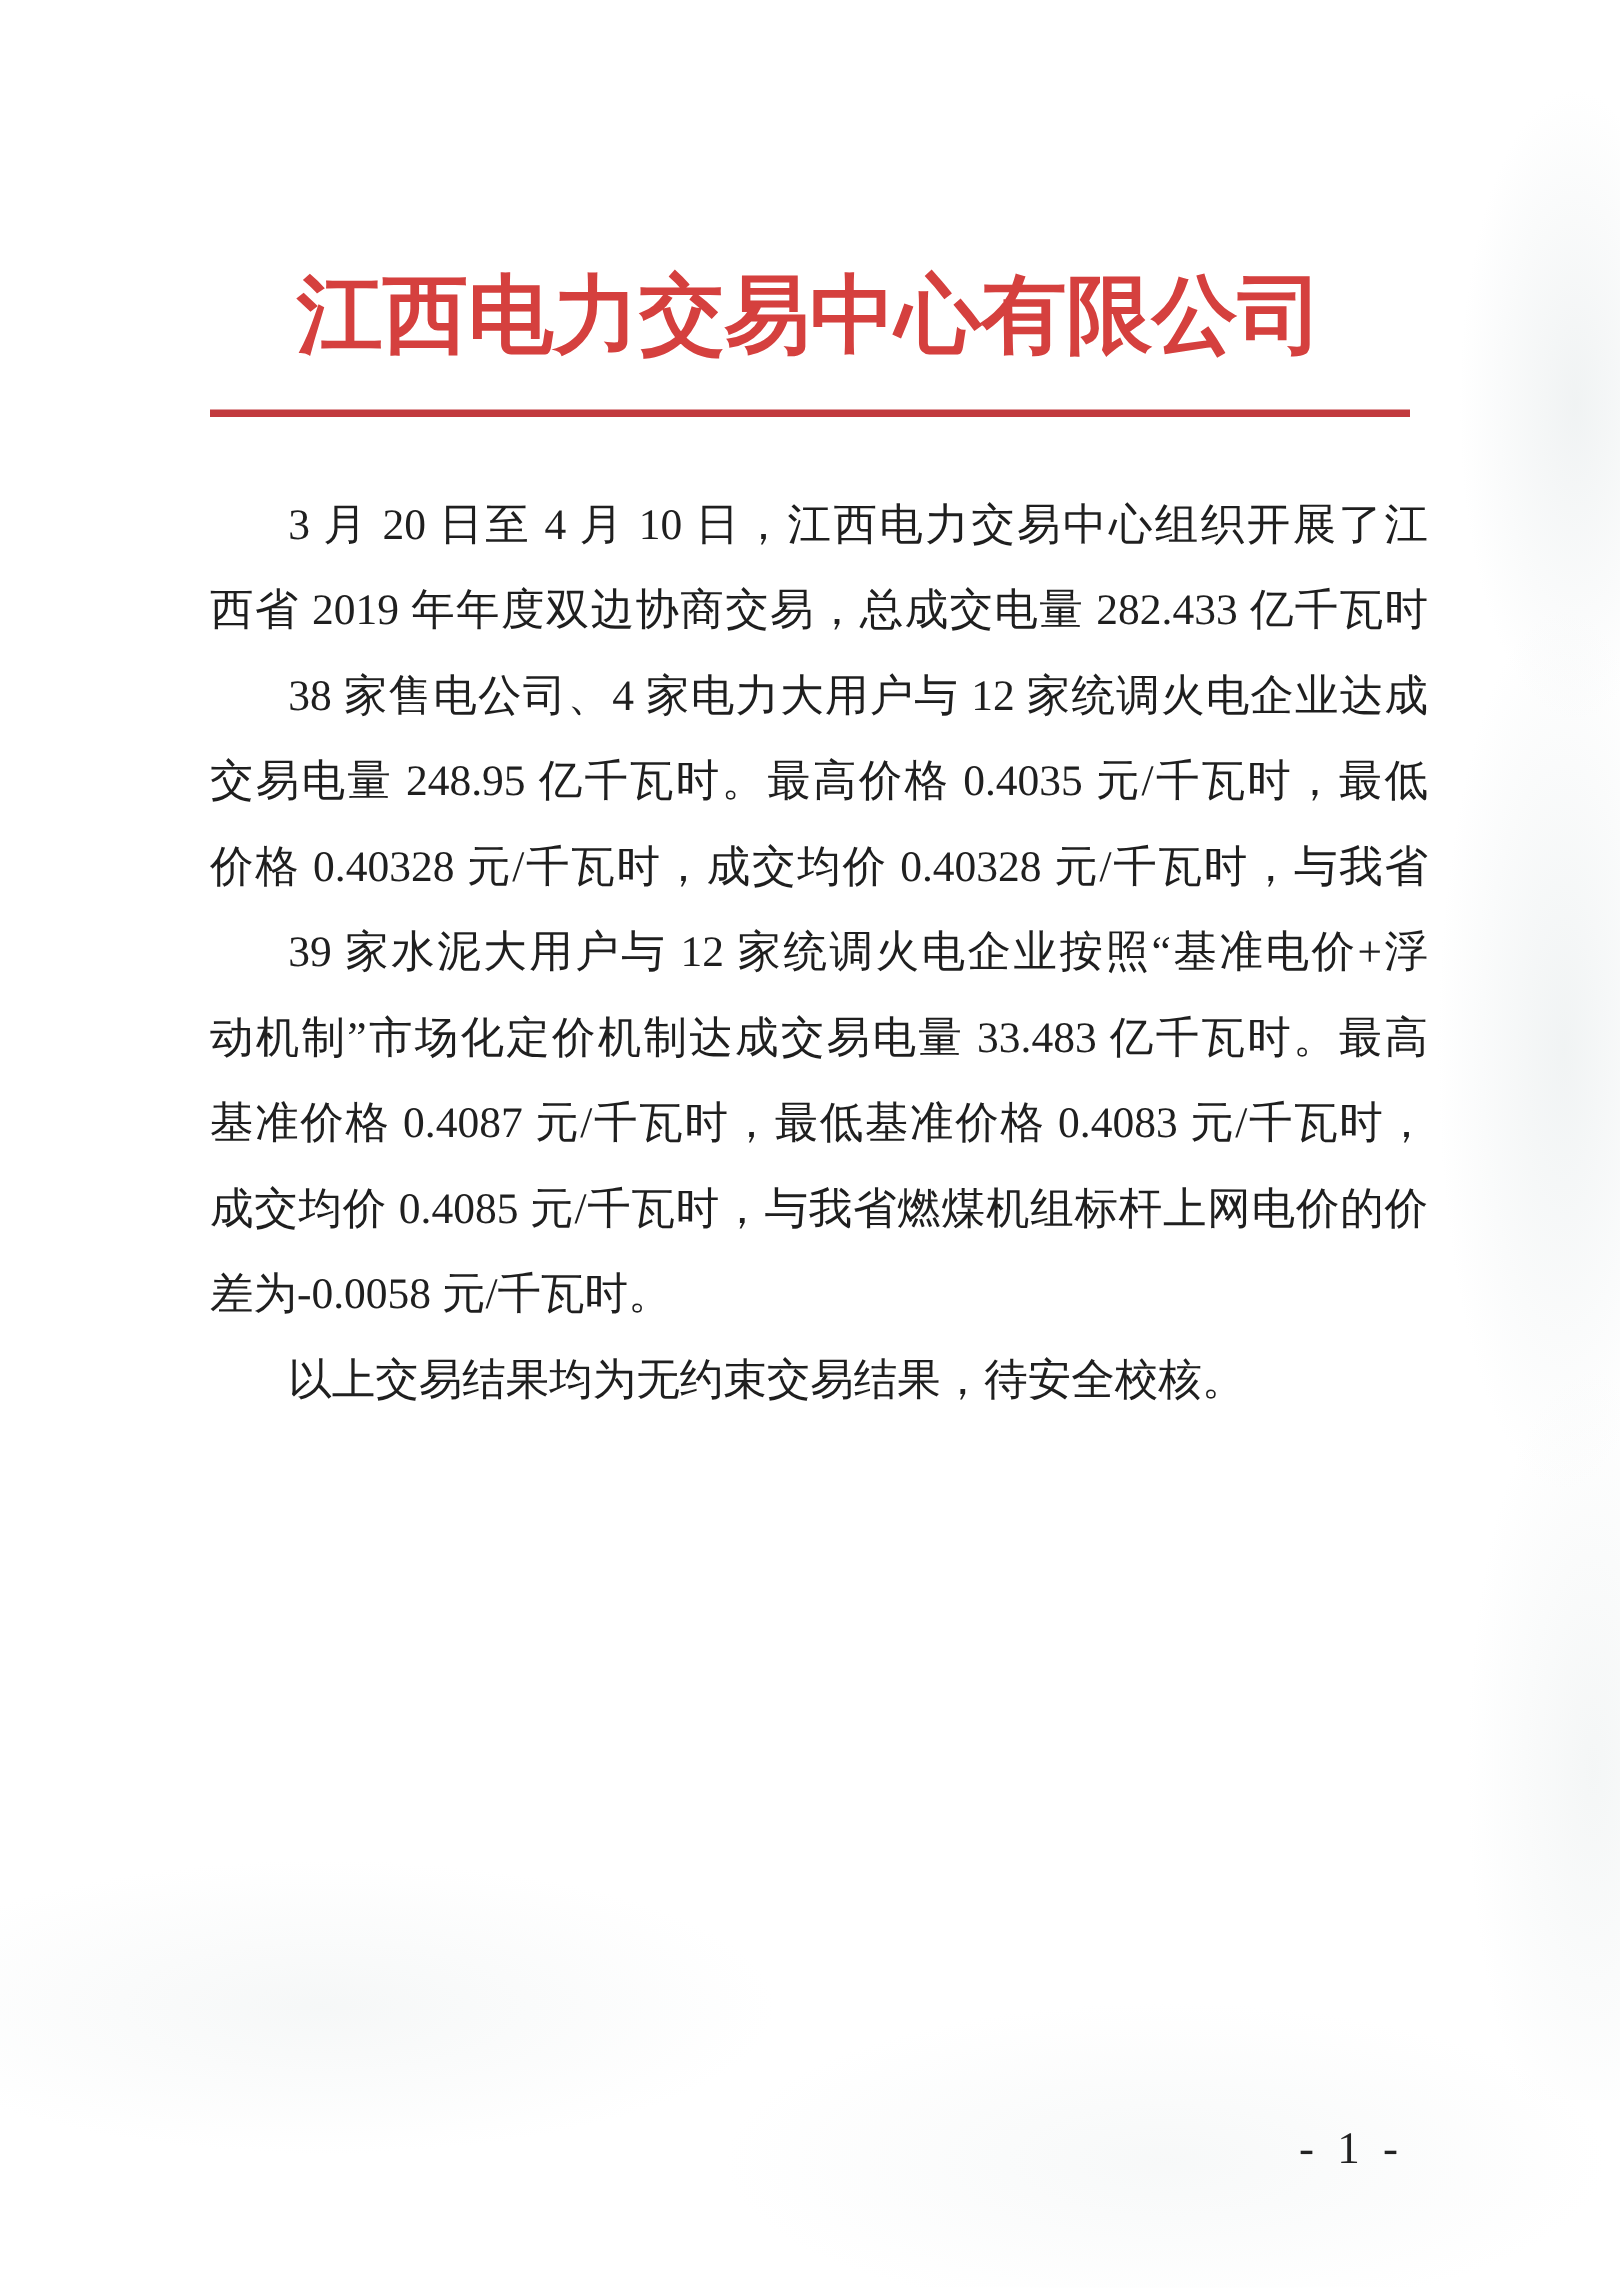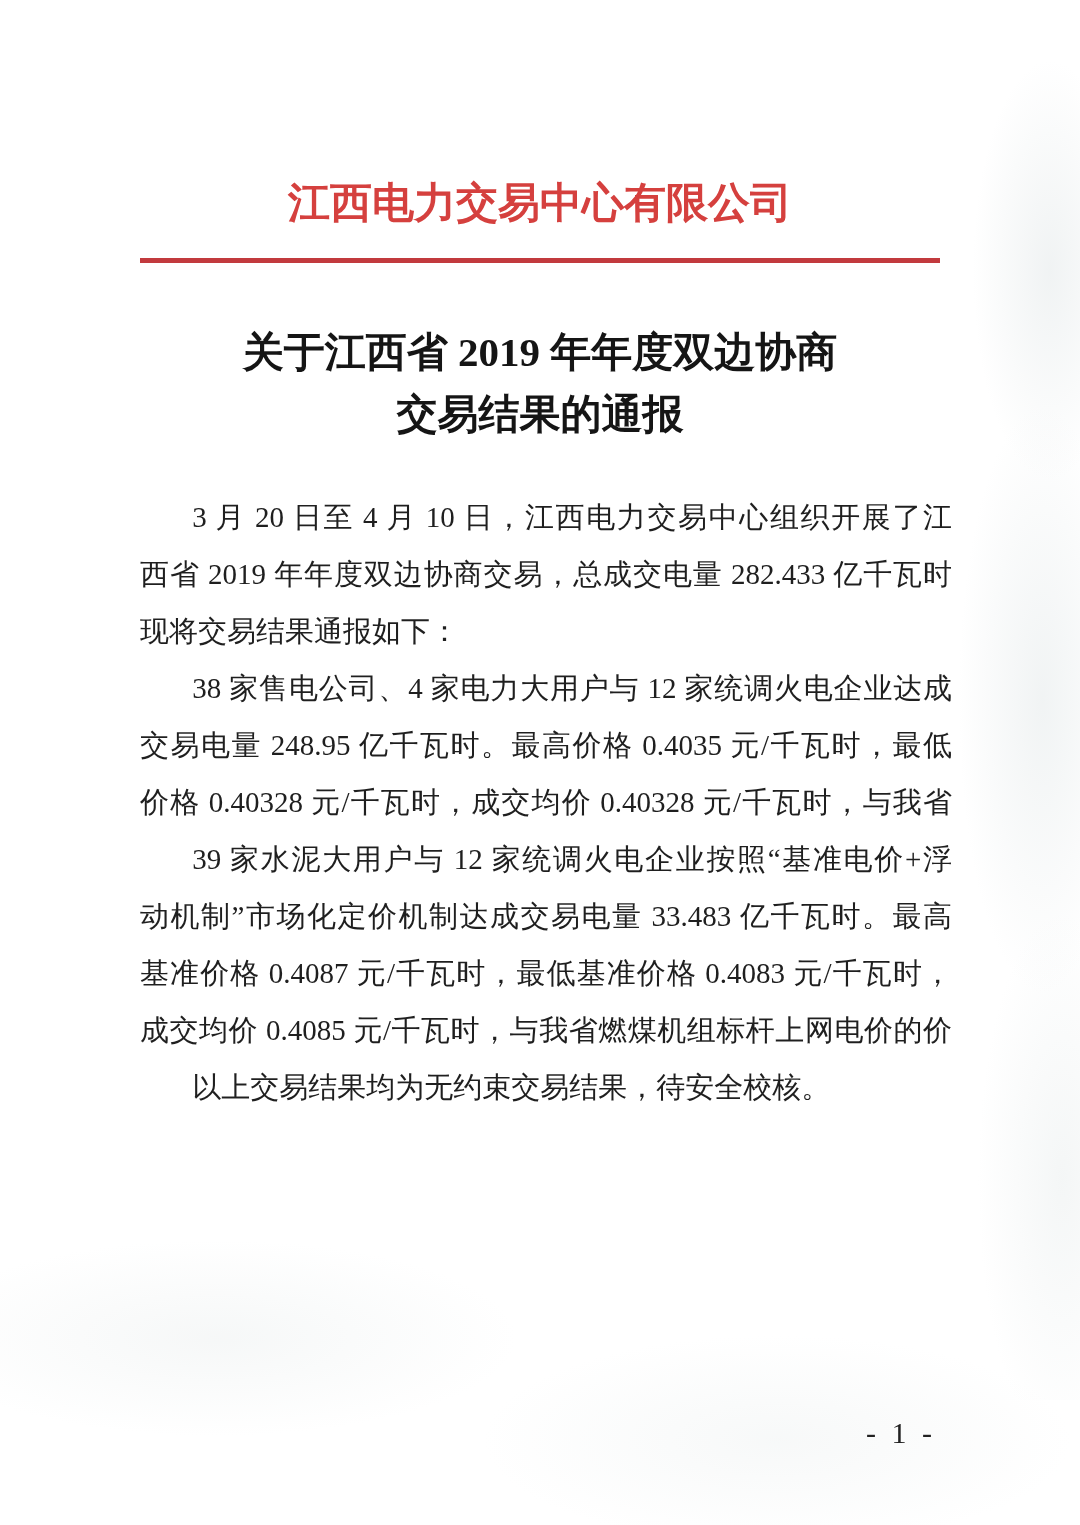--- a/index.html
+++ b/index.html
@@ -39,21 +39,21 @@
     width: 100%;
     height: 340px;
     pointer-events: none;
     background:
       radial-gradient(430px 140px at 20% 45%, rgba(229,234,234,0.35), rgba(255,255,255,0) 70%),
       radial-gradient(420px 150px at 72% 75%, rgba(229,234,234,0.30), rgba(255,255,255,0) 70%);
   }
   .letterhead {
     margin: 182px 140px 0;
     text-align: center;
-    font-size: 42px;
+    font-size: 57px;
     line-height: 1;
     font-weight: 700;
     letter-spacing: 0px;
     white-space: nowrap;
     color: var(--red, #d5403e);
   }
   .rule {
     height: 5px;
     margin: 34px 140px 0;
     background: var(--rule, #c23a3e);
@@ -107,41 +107,37 @@
 <div class="page">
 
   <div class="scan-right"></div>
   <div class="scan-bottom"></div>
 
   <header>
     <div class="letterhead">江西电力交易中心有限公司</div>
     <div class="rule"></div>
   </header>
 
-  <h1 class="doc-title">
-    <span class="title-line">关于江西省 2019 年年度双边协商</span>
-    <span class="title-line">交易结果的通报</span>
-  </h1>
 
   <main class="doc-body">
       <div class="paragraph">
         <div class="line first">3 月 20 日至 4 月 10 日，江西电力交易中心组织开展了江</div>
         <div class="line">西省 2019 年年度双边协商交易，总成交电量 282.433 亿千瓦时</div>
-        <div class="line last">现将交易结果通报如下：</div>
       </div>
       <div class="paragraph">
         <div class="line first">38 家售电公司、4 家电力大用户与 12 家统调火电企业达成</div>
         <div class="line">交易电量 248.95 亿千瓦时。最高价格 0.4035 元/千瓦时，最低</div>
         <div class="line">价格 0.40328 元/千瓦时，成交均价 0.40328 元/千瓦时，与我省</div>
       </div>
       <div class="paragraph">
         <div class="line first">39 家水泥大用户与 12 家统调火电企业按照“基准电价+浮</div>
         <div class="line">动机制”市场化定价机制达成交易电量 33.483 亿千瓦时。最高</div>
         <div class="line">基准价格 0.4087 元/千瓦时，最低基准价格 0.4083 元/千瓦时，</div>
         <div class="line">成交均价 0.4085 元/千瓦时，与我省燃煤机组标杆上网电价的价</div>
+        <div class="line last">差为-0.0058 元/千瓦时。</div>
       </div>
       <div class="paragraph">
         <div class="line first last">以上交易结果均为无约束交易结果，待安全校核。</div>
       </div>
     </main>
 
   <footer>
     <div class="page-number">- 1 -</div>
   </footer>
 

